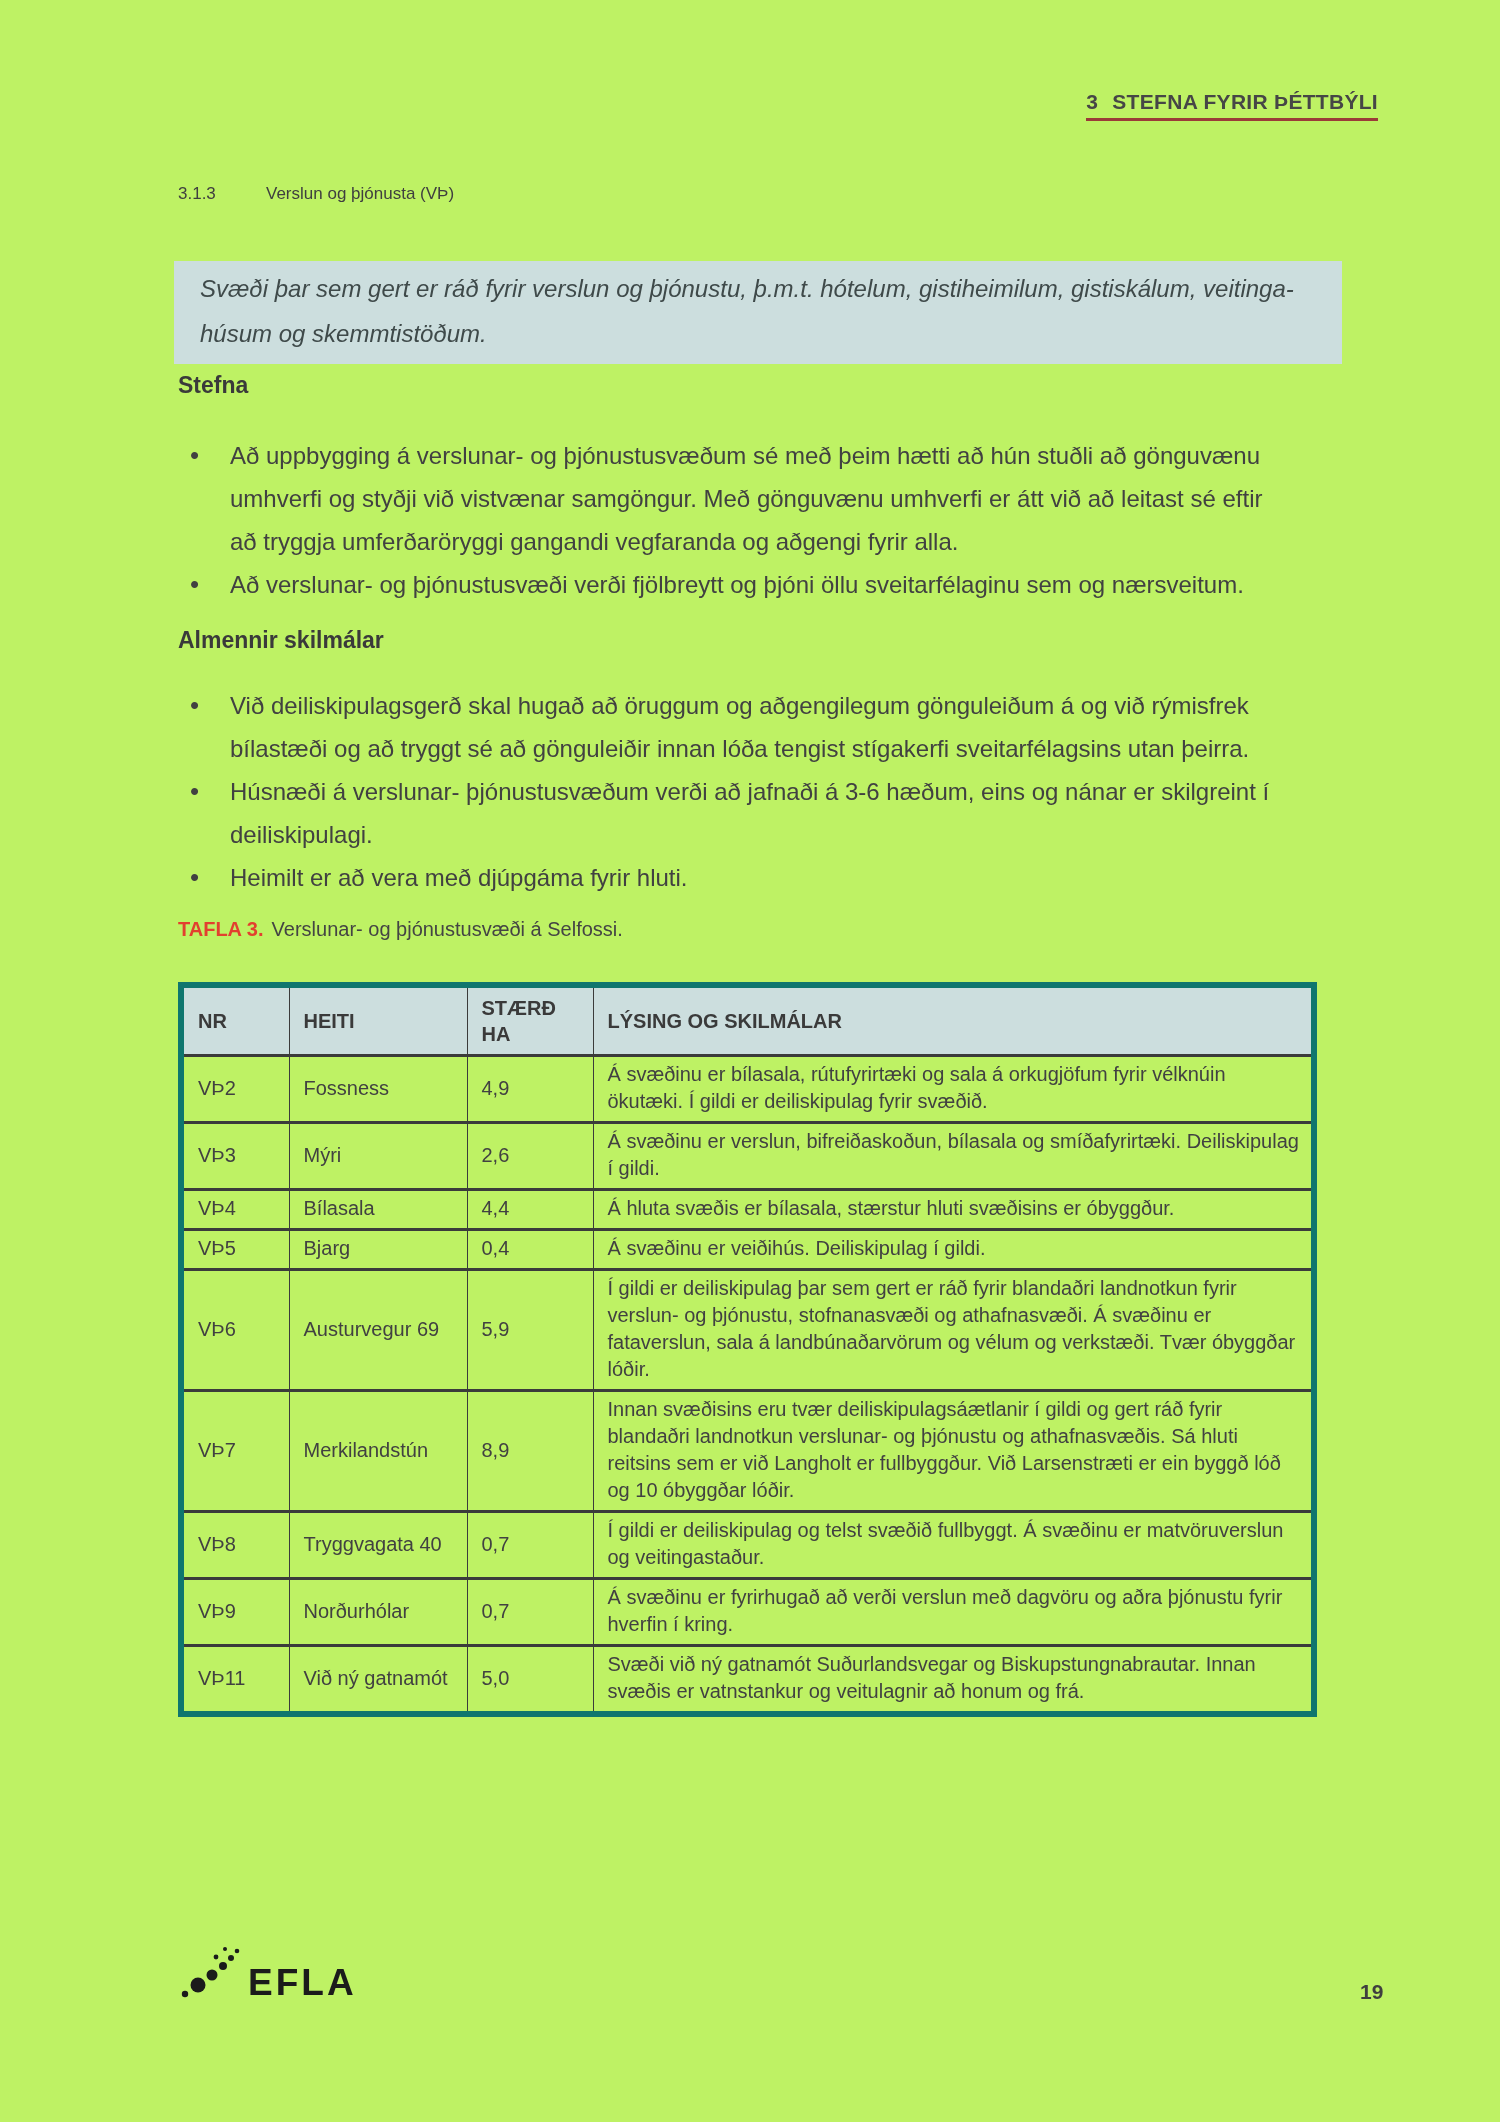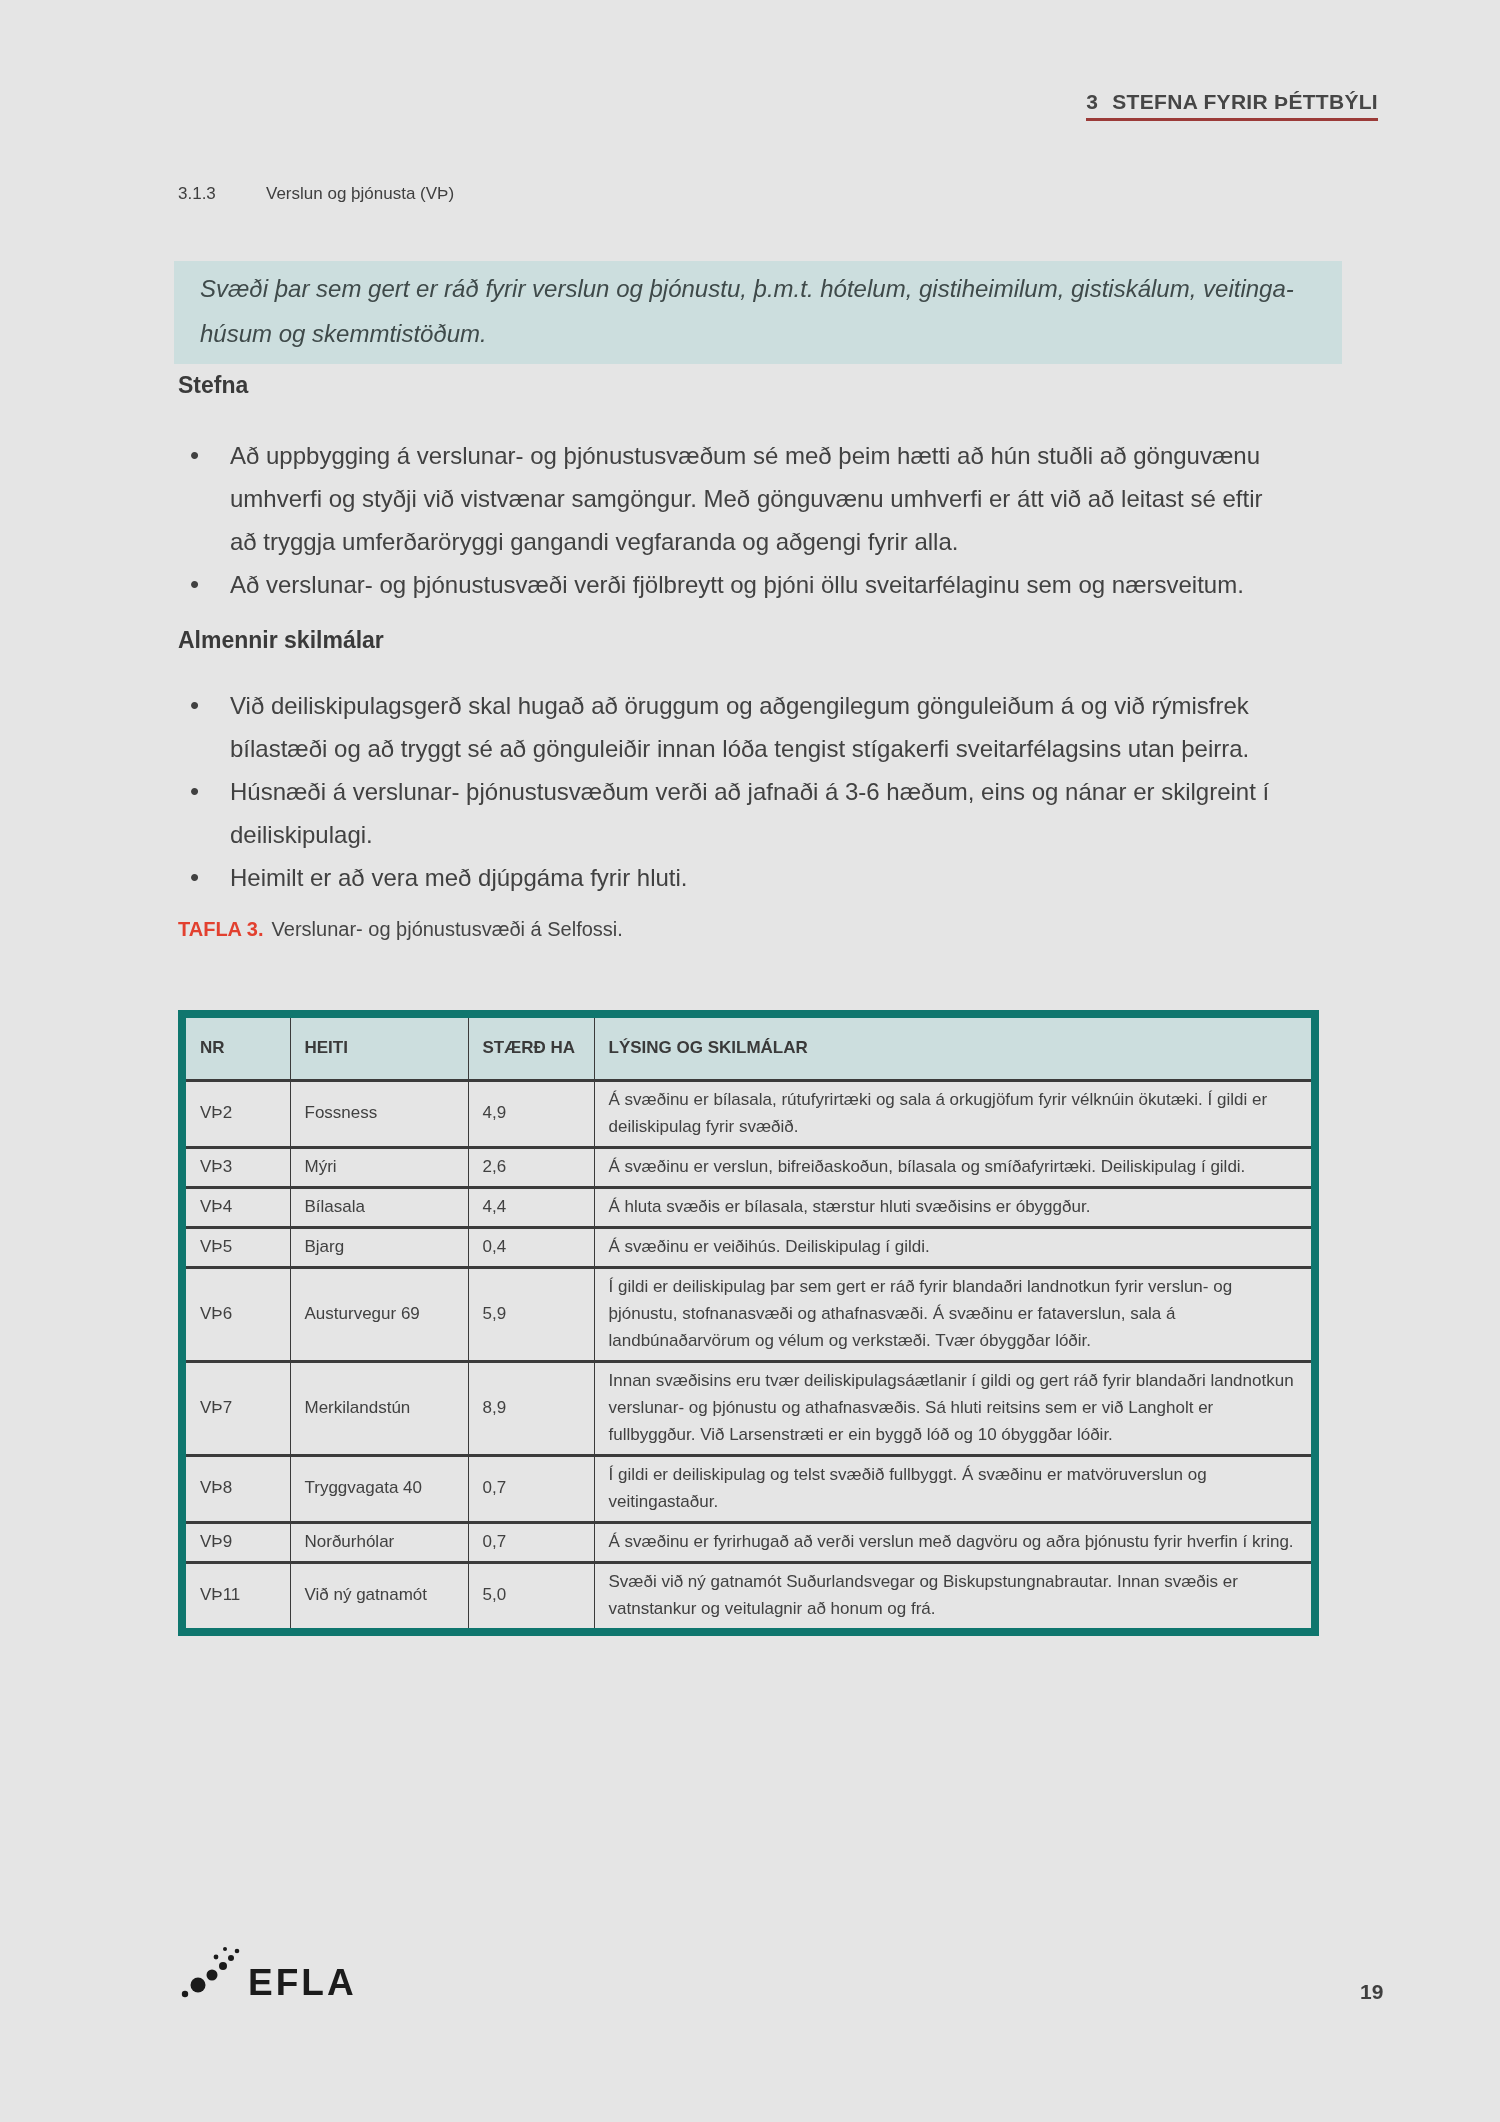--- a/index.html
+++ b/index.html
@@ -5,21 +5,21 @@
   html, body {
     margin: 0;
     padding: 0;
     background: #ffffff;
   }
   .page {
     position: relative;
     width: 1500px;
     height: 2122px;
     margin: 0 auto;
-    background: #e5e5e5;
+    background: #bef264;
     font-family: "Liberation Sans", sans-serif;
     color: #414141;
     overflow: hidden;
   }
 
   
   .running-header {
     position: absolute;
     top: 90px;
     right: 122px;
@@ -110,25 +110,24 @@
     margin-right: 8px;
   }
 
   
   table.areas {
     position: absolute;
     top: 982px;
     left: 178px;
     width: 1133px;
     border-collapse: collapse;
-    border: 8px solid #0f766e;
-    font-size: 17px;
+    border: 6px solid #0f766e;
+    font-size: 20px;
     color: #414141;
     table-layout: fixed;
-    margin-top: 28px;
   }
   table.areas th, table.areas td {
     border-style: solid;
     border-color: #3b3b3b;
     border-width: 3px 1px;
     vertical-align: middle;
     text-align: left;
   }
   table.areas th {
     background: #ccdede;

